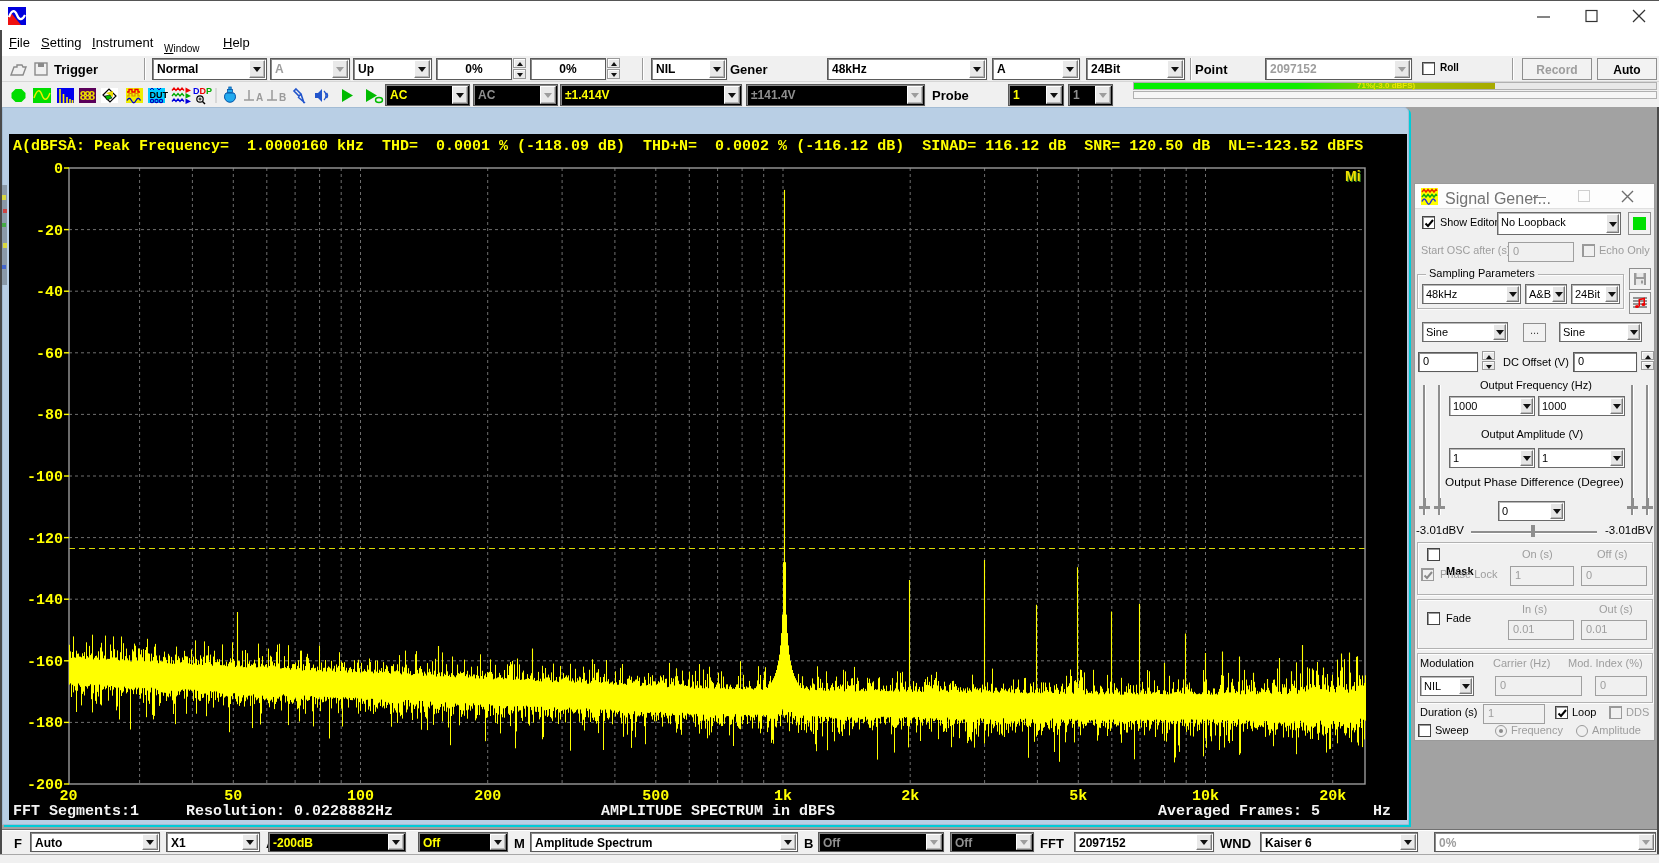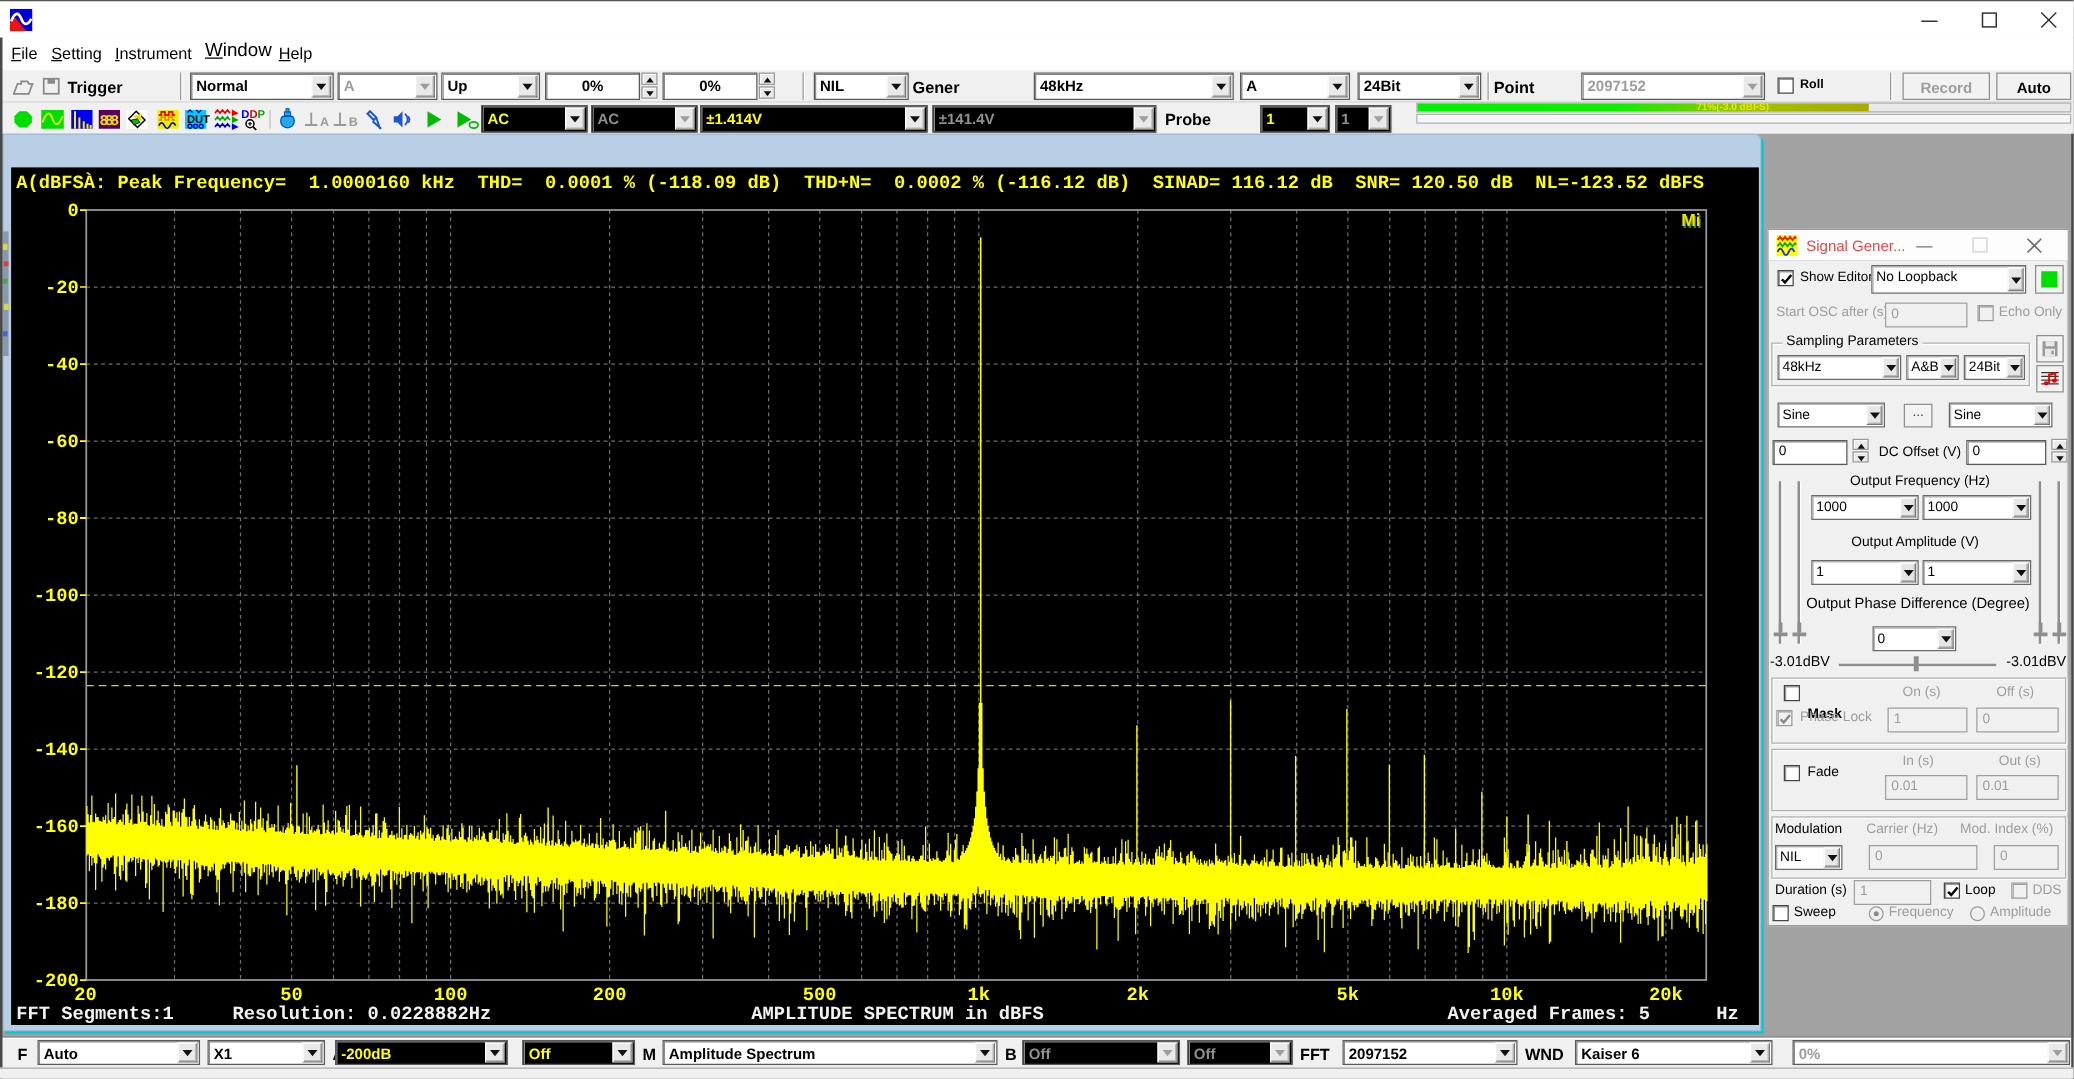--- a/index.html
+++ b/index.html
@@ -51,21 +51,21 @@
   <line x1="2" y1="8" x2="15" y2="8" stroke="#333" stroke-width="1.2"></line>
   <rect x="51" y="1.5" width="11" height="11" fill="none" stroke="#333" stroke-width="1.2"></rect>
   <line x1="98" y1="1" x2="110" y2="13" stroke="#333" stroke-width="1.2"></line>
   <line x1="110" y1="1" x2="98" y2="13" stroke="#333" stroke-width="1.2"></line>
  </svg>
 </div>
 <div class="a" style="left:0;top:30px;width:1659px;height:25px;background:#fff">
 <div class="a" style="left:9px;top:5px;font-size:13px"><span style="text-decoration:underline">F</span>ile</div>
 <div class="a" style="left:41px;top:5px;font-size:13px"><span style="text-decoration:underline">S</span>etting</div>
 <div class="a" style="left:92px;top:5px;font-size:13px"><span style="text-decoration:underline">I</span>nstrument</div>
-<div class="a" style="left:164px;top:2px;font-size:15px"><span style="text-decoration:underline">W</span>indow</div>
+<div class="a" style="left:164px;top:13px;font-size:10px"><span style="text-decoration:underline">W</span>indow</div>
 <div class="a" style="left:223px;top:5px;font-size:13px"><span style="text-decoration:underline">H</span>elp</div>
 </div>
 <div class="a" style="left:0;top:55px;width:1659px;height:26px;background:#f0f0f0;border-top:1px solid #fff">
 <svg class="a" style="left:10px;top:3px" width="40" height="20" viewBox="0 0 40 20">
  <path d="M1,16 L4,8 L7,8 L7,6 L12,6 L13,8 L16,8 L13,16 Z" fill="none" stroke="#8a8a8a" stroke-width="1.4"></path>
  <rect x="25" y="4" width="12" height="12" fill="none" stroke="#8a8a8a" stroke-width="1.4"></rect>
  <rect x="28" y="4" width="6" height="4" fill="#8a8a8a"></rect>
 </svg>
 <div class="lbl" style="left:54px;top:6px;font-size:13px">Trigger</div>
 <div class="sep" style="left:144px;top:2px;height:22px"></div>
@@ -319,21 +319,21 @@
       <rect x="0" y="80" width="4" height="4" fill="#4466cc"></rect>
     </svg>
 <div class="a sg" style="left:1414px;top:76px;width:241px;height:558px;background:#f0f0f0;border:1px solid #9a9a9a">
 <div class="a" style="left:0;top:0;width:239px;height:25px;background:#fdfdfd;border-bottom:1px solid #e0e0e0">
 <svg class="a" style="left:6px;top:4px" width="17" height="17" viewBox="0 0 17 17">
           <rect width="17" height="17" fill="#ffff00"></rect>
           <path d="M1,4 l2,-2.5 2,2.5 2,-2.5 2,2.5 2,-2.5 2,2.5 2,-2.5 1,1.2" stroke="#ee2200" stroke-width="1.5" fill="none"></path>
           <path d="M1,9 l2,-2.5 2,2.5 2,-2.5 2,2.5 2,-2.5 2,2.5 2,-2.5 1,1.2" stroke="#11aa11" stroke-width="1.5" fill="none"></path>
           <path d="M1,13.5 c1.5,-3.5 3,-3.5 4.5,0 c1.5,3.5 3,3.5 4.5,0 c1.5,-3.5 3,-3.5 4.5,0" stroke="#2233dd" stroke-width="1.5" fill="none"></path>
         </svg>
-<div class="a" style="left:30px;top:6px;font-size:12px;color:#ef4444">Signal Gener...</div>
+<div class="a" style="left:30px;top:6px;font-size:16px;color:#737373">Signal Gener...</div>
 <div class="a" style="left:118px;top:13px;width:13px;height:1px;background:#777"></div>
 <div class="a" style="left:163px;top:6px;width:12px;height:12px;border:1.5px solid #cfcfcf"></div>
 <svg class="a" style="left:206px;top:6px" width="13" height="13" viewBox="0 0 13 13">
           <path d="M1,1 L12,12 M12,1 L1,12" stroke="#6e6e6e" stroke-width="1.4"></path>
         </svg>
 </div>
 <div class="cb " style="left:7px;top:32px">
         <svg width="11" height="11" viewBox="0 0 11 11">
           <path d="M1.5,5.5 L4,8 L9,2" stroke="#000" stroke-width="2" fill="none"></path>
         </svg>

